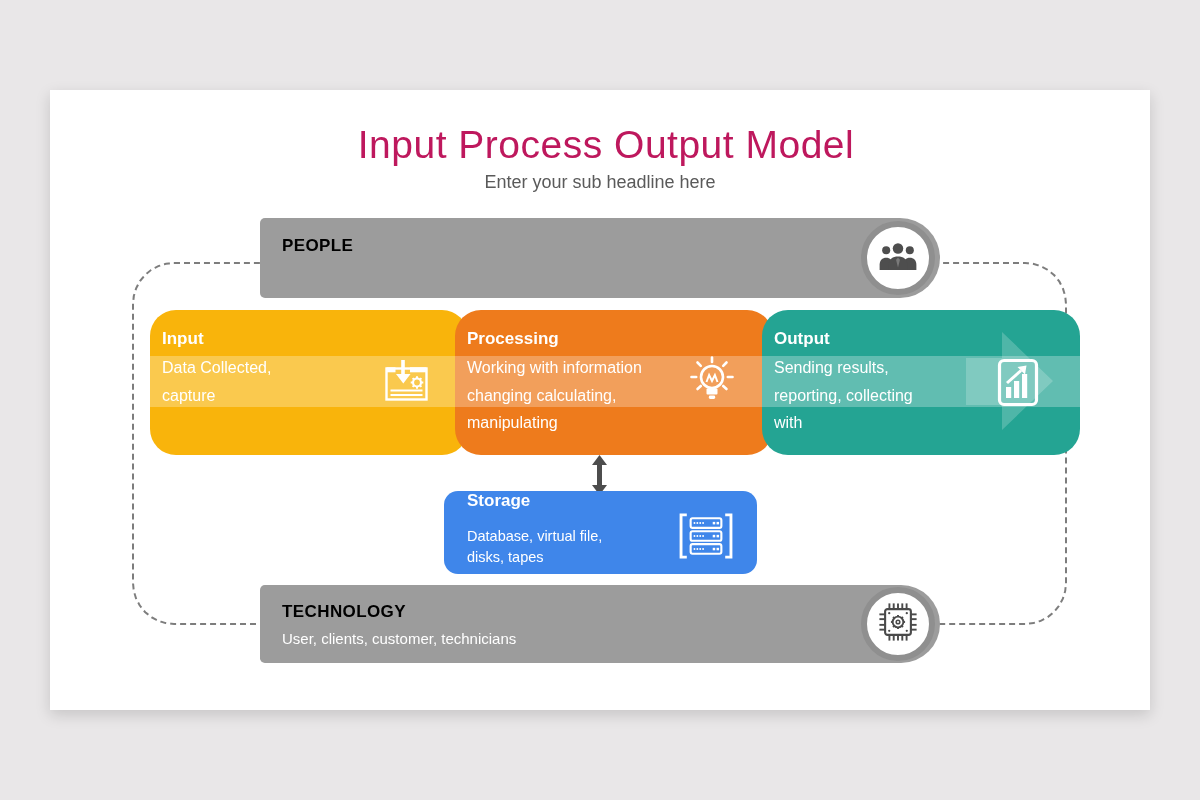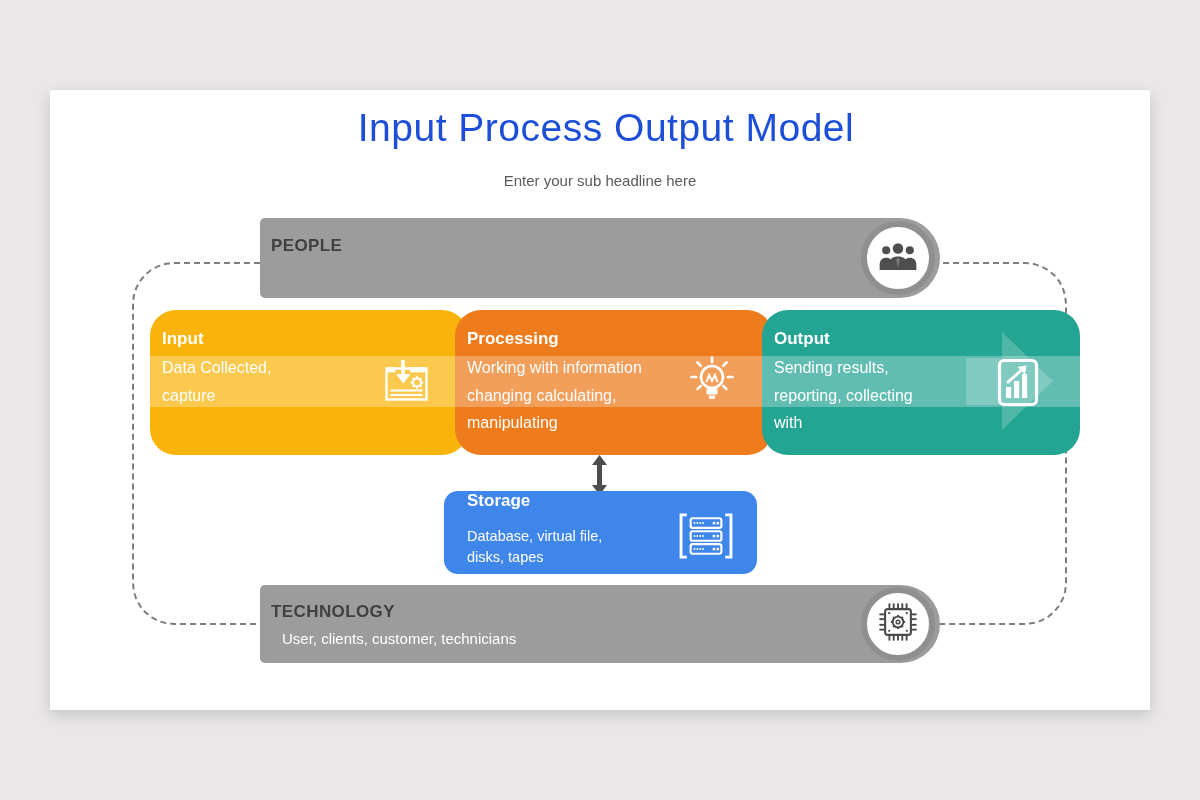--- a/index.html
+++ b/index.html
@@ -10,40 +10,40 @@
     position:relative;
     overflow:hidden;
   }
   .stage{position:absolute;inset:0;}
   .slide{
     position:absolute;left:50px;top:90px;width:1100px;height:620px;
     background:#ffffff;
     box-shadow:0 5px 14px rgba(0,0,0,0.15);
   }
   .title{
-    position:absolute;left:50px;top:106px;width:1112px;
-    text-align:center;font-size:39px;color:#1d4ed8;letter-spacing:.5px;
+    position:absolute;left:50px;top:123px;width:1112px;
+    text-align:center;font-size:39px;color:#be185d;letter-spacing:.5px;
   }
   .subtitle{
     position:absolute;left:50px;top:172px;width:1100px;
-    text-align:center;font-size:15px;color:#5a5a5a;
+    text-align:center;font-size:18px;color:#5a5a5a;
   }
   .dashed-frame{
     position:absolute;left:132px;top:262px;width:931px;height:359px;
     border:2px dashed #7d7d7d;border-radius:42px;
     z-index:1;
   }
   .hbar{
     position:absolute;left:260px;width:680px;
     background:#9c9c9c;z-index:2;
     border-radius:5px 40px 40px 5px;
   }
   .hbar.people{top:218px;height:80px;}
   .hbar.technology{top:585px;height:78px;}
-  .hbar .bar-label{position:absolute;left:11px;color:#404040;font-size:17px;font-weight:bold;letter-spacing:.4px;}
+  .hbar .bar-label{position:absolute;left:22px;color:#000000;font-size:17px;font-weight:bold;letter-spacing:.4px;}
   .hbar .bar-desc{position:absolute;left:22px;color:#ffffff;font-size:15px;}
   .people .bar-label{top:18px;} .people .bar-desc{top:46px;}
   .technology .bar-label{top:17px;} .technology .bar-desc{top:45px;}
   .bar-circle{
     position:absolute;width:62px;height:62px;border-radius:50%;
     background:#ffffff;border:6px solid #8f8f8f;z-index:3;
     display:flex;align-items:center;justify-content:center;
   }
   .bar-circle.people-c{left:861px;top:221px;}
   .bar-circle.tech-c{left:861px;top:587px;}

